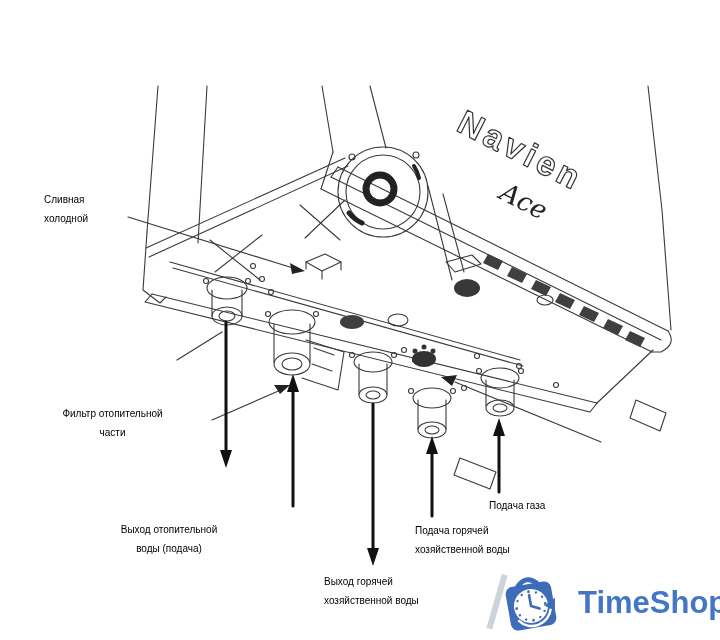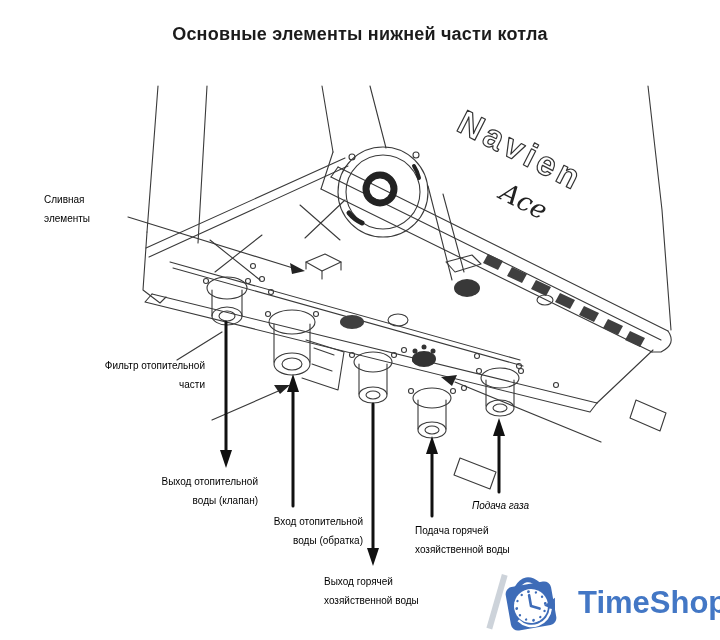--- a/index.html
+++ b/index.html
@@ -2,31 +2,31 @@
 <html><head>
 <meta charset="utf-8">
 <style>
   html,body{margin:0;padding:0;background:#ffffff;}
   .stage{position:relative;width:720px;height:640px;background:#fff;overflow:hidden;
          font-family:"Liberation Sans",sans-serif;}
   .art{position:absolute;left:0;top:0;width:720px;height:640px;}
   .title{position:absolute;left:0;top:24px;width:720px;text-align:center;
          font-size:18px;font-weight:bold;color:#1b1b1b;letter-spacing:.2px;}
   .lbl{position:absolute;font-size:10px;line-height:19px;color:#000000;}
-  .lbl.c{text-align:right;}
+  .lbl.c{text-align:center;margin-top:48px;}
   .lbl.l{text-align:left;}
   .lbl span{display:block;}
   .lbl-drain   {left:44px; top:190px; width:100px;}
   .lbl-filter  {left:20px; top:356px; width:185px;}
   .lbl-safety  {left:48px; top:414px; width:175px;}
   .lbl-heatout {left:80px; top:472px; width:178px;}
   .lbl-heatin  {left:188px;top:512px; width:175px;}
   .lbl-dhwout  {left:324px;top:572px; width:185px;}
   .lbl-coldin  {left:415px;top:521px; width:175px;}
-  .lbl-gasin   {left:472px;top:496px; width:120px;font-style:italic;}
+  .lbl-gasin   {left:489px;top:496px; width:120px;}
   .lbl-makeup  {left:583px;top:441px; width:130px;}
   .logo{position:absolute;left:486px;top:572px;display:flex;align-items:center;}
   .logo-text{font-size:31px;font-weight:bold;color:#4377c5;margin-left:2px;letter-spacing:0;}
 </style>
 </head>
 <body>
 
 <div class="stage">
 
   <svg class="art" viewBox="0 0 720 640" fill="none" stroke="#3a3a3a" stroke-width="1.1" stroke-linecap="round" stroke-linejoin="round">
@@ -181,37 +181,32 @@
       <path d="M499,434 L499,492"></path>
         <polygon points="499,418 493,436 505,436" fill="#111" stroke="none"></polygon>
     </g>
 
     <g>
       <text x="455" y="130" transform="rotate(27 455 130)" font-family="Liberation Sans, sans-serif" font-size="34" font-weight="bold" letter-spacing="4" fill="none" stroke="#333" stroke-width="1.2">Navien</text>
       <text x="498" y="198" transform="rotate(27 498 198)" font-family="DejaVu Serif, serif" font-style="italic" font-size="26" fill="#222" stroke="none">Ace</text>
     </g>
   </svg>
 
-  <div class="title">Основные элементы нижней части котла</div>
 
   <div class="lbl l lbl-drain">
     <span>Сливная</span>
-    <span>элементы</span>
+    <span>холодной</span>
   </div>
   <div class="lbl c lbl-filter">
     <span>Фильтр отопительной</span>
     <span>части</span>
   </div>
   <div class="lbl c lbl-heatout">
     <span>Выход отопительной</span>
-    <span>воды (клапан)</span>
-  </div>
-  <div class="lbl c lbl-heatin">
-    <span>Вход отопительной</span>
-    <span>воды (обратка)</span>
+    <span>воды (подача)</span>
   </div>
   <div class="lbl l lbl-dhwout">
     <span>Выход горячей</span>
     <span>хозяйственной воды</span>
   </div>
   <div class="lbl l lbl-coldin">
     <span>Подача горячей</span>
     <span>хозяйственной воды</span>
   </div>
   <div class="lbl l lbl-gasin">

